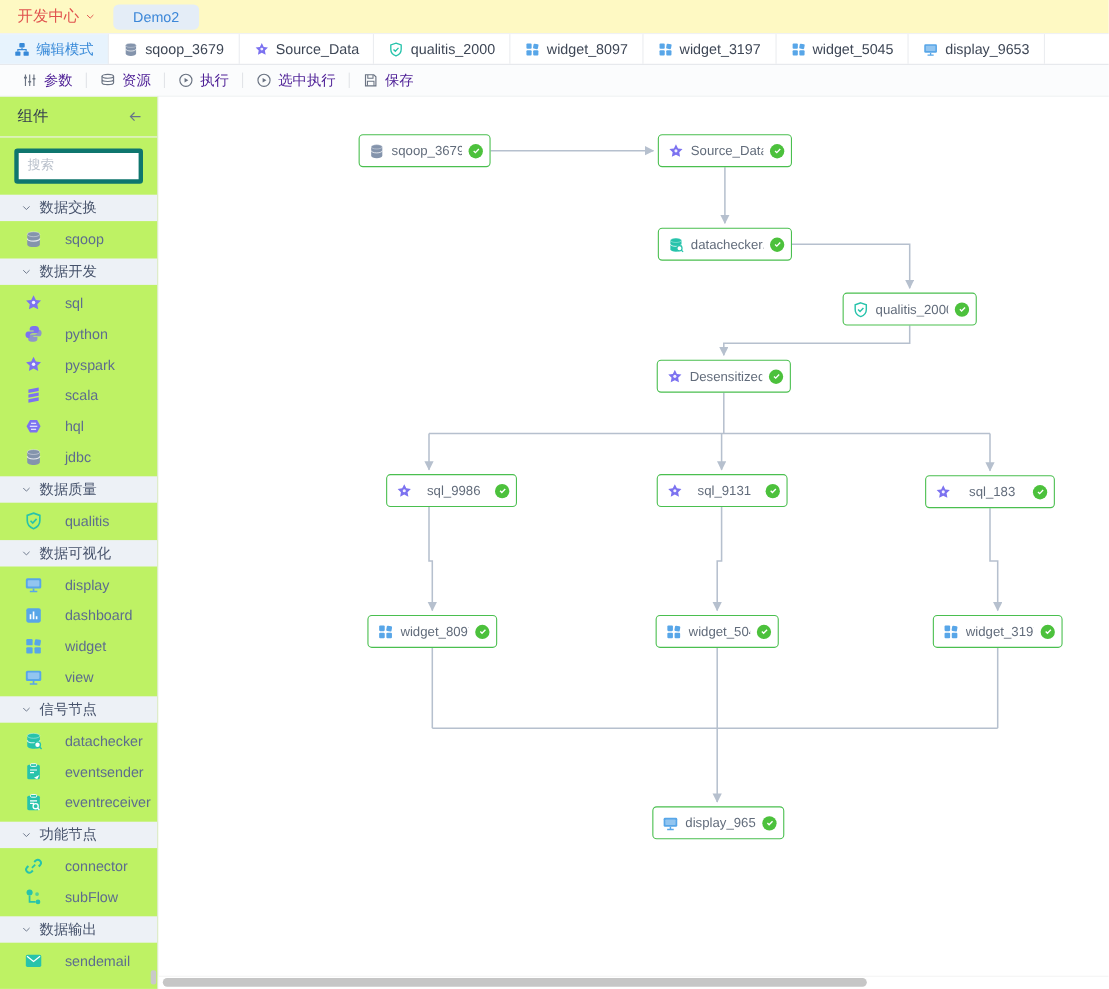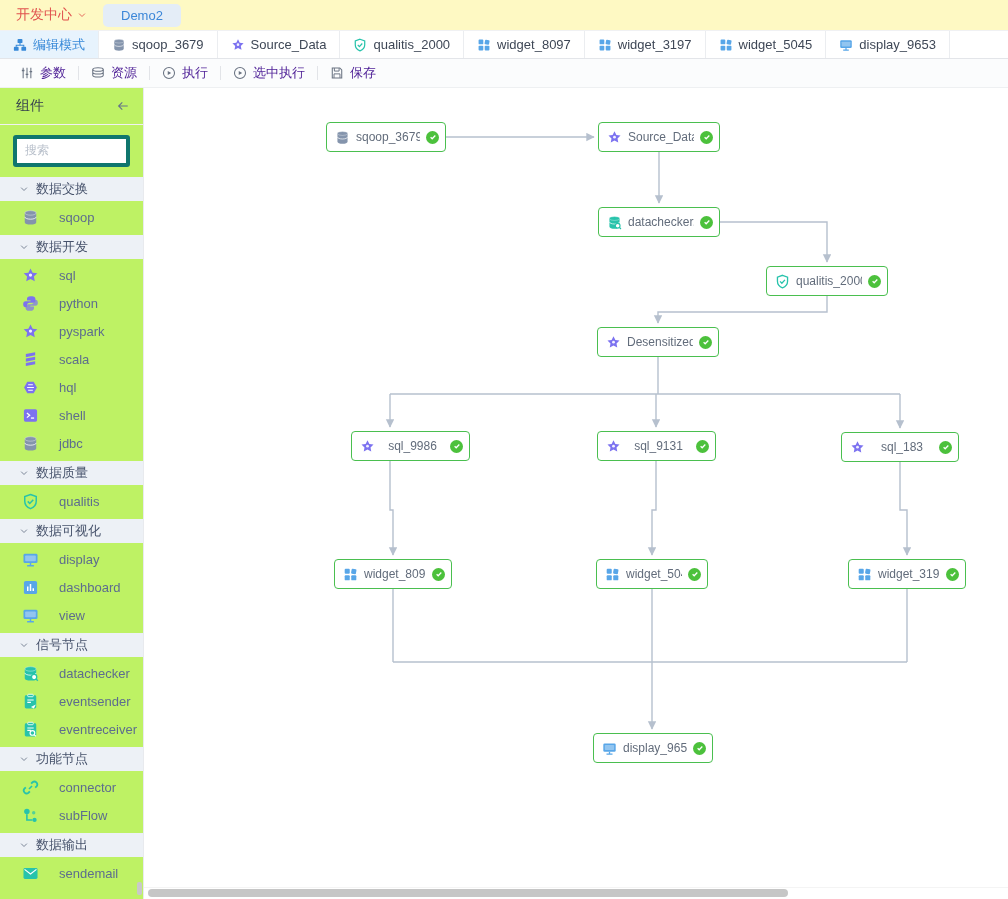--- a/index.html
+++ b/index.html
@@ -287,30 +287,20 @@
               <svg width="17" height="17" viewBox="0 0 16 16">
                 <path d="M5 2.6h6l3 5.4-3 5.4H5L2 8z" fill="#7c72f0"></path>
                 <path d="M5.8 5.4h4.4M4.8 8h6.4M5.8 10.6h4.4" stroke="#fff" stroke-width=".9"></path>
               </svg>
             </span>
             <span>hql</span>
           </div>
           <div class="sitem">
             <span class="sicon">
               <svg width="17" height="17" viewBox="0 0 16 16">
-                <rect x="1.8" y="2.2" width="12.4" height="11.6" rx="1.6" fill="#7c72f0"></rect>
-                <path d="M4.6 5.6l2.6 2.2-2.6 2.2" stroke="#fff" stroke-width="1.2" fill="none"></path>
-                <path d="M8.4 10.4h3" stroke="#fff" stroke-width="1.2"></path>
-              </svg>
-            </span>
-            <span>shell</span>
-          </div>
-          <div class="sitem">
-            <span class="sicon">
-              <svg width="17" height="17" viewBox="0 0 16 16">
                 <path d="M2.6 3.6v8.8c0 1.3 2.4 2.3 5.4 2.3s5.4-1 5.4-2.3V3.6z" fill="#8494ac"></path>
                 <ellipse cx="8" cy="3.6" rx="5.4" ry="2.1" fill="#8494ac"></ellipse>
                 <path d="M2.6 7.4c0 1.2 2.4 2.2 5.4 2.2s5.4-1 5.4-2.2" stroke="#fff" stroke-width=".9" fill="none" opacity=".8"></path>
                 <ellipse cx="8" cy="3.7" rx="5.4" ry="2.1" fill="none" stroke="#fff" stroke-width=".7" opacity=".5"></ellipse>
               </svg>
             </span>
             <span>jdbc</span>
           </div>
           <div class="sec-head">
             <svg width="10" height="10" viewBox="0 0 16 16">
@@ -344,20 +334,31 @@
             <span>display</span>
           </div>
           <div class="sitem">
             <span class="sicon">
               <svg width="17" height="17" viewBox="0 0 16 16">
                 <rect x="1.8" y="1.8" width="12.4" height="12.4" rx="1.8" fill="#58a6e8"></rect>
                 <path d="M5.4 11.2V7M8 11.2V4.6M10.6 11.2V8.6" stroke="#fff" stroke-width="1.4"></path>
               </svg>
             </span>
             <span>dashboard</span>
+          </div>
+          <div class="sitem">
+            <span class="sicon">
+              <svg width="17" height="17" viewBox="0 0 16 16">
+                <rect x="1.8" y="1.8" width="5.4" height="5.4" rx="1" fill="#58a6e8"></rect>
+                <rect x="8.9" y="2.2" width="5.2" height="5.2" rx="1" fill="#58a6e8" transform="rotate(10 11.5 4.8)"></rect>
+                <rect x="1.8" y="8.8" width="5.4" height="5.4" rx="1" fill="#58a6e8"></rect>
+                <rect x="8.8" y="8.8" width="5.4" height="5.4" rx="1" fill="#58a6e8"></rect>
+              </svg>
+            </span>
+            <span>widget</span>
           </div>
           <div class="sitem">
             <span class="sicon">
               <svg width="17" height="17" viewBox="0 0 16 16">
                 <rect x="1.4" y="2.6" width="13.2" height="8.8" rx="1.4" fill="#58a6e8"></rect>
                 <rect x="3" y="4.2" width="10" height="5.4" rx=".7" fill="#fff" opacity=".35"></rect>
                 <path d="M8 11.4v1.9M4.8 13.9h6.4" stroke="#58a6e8" stroke-width="1.4" fill="none"></path>
               </svg>
             </span>
             <span>view</span>

